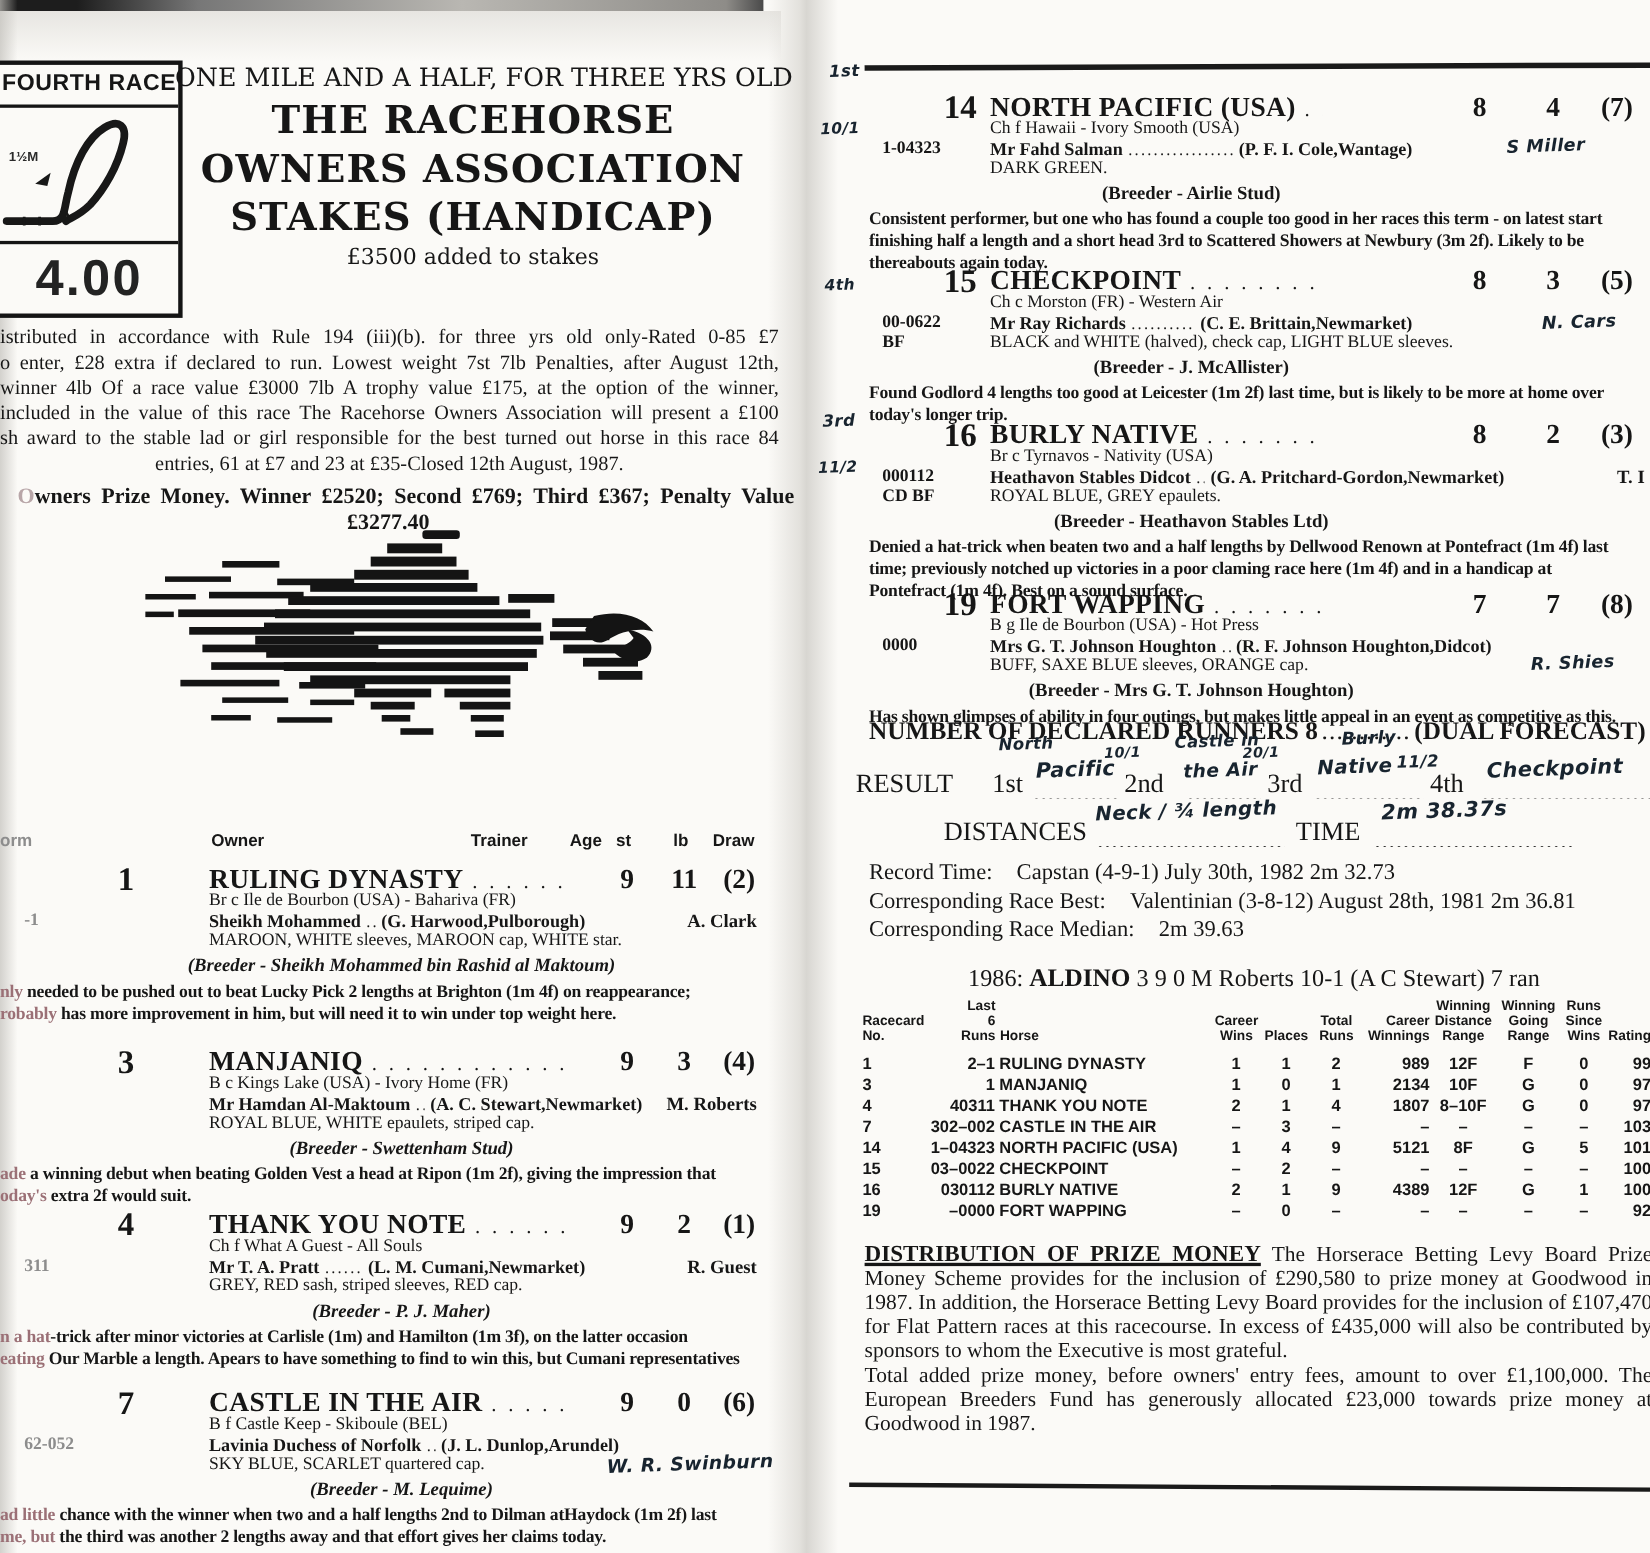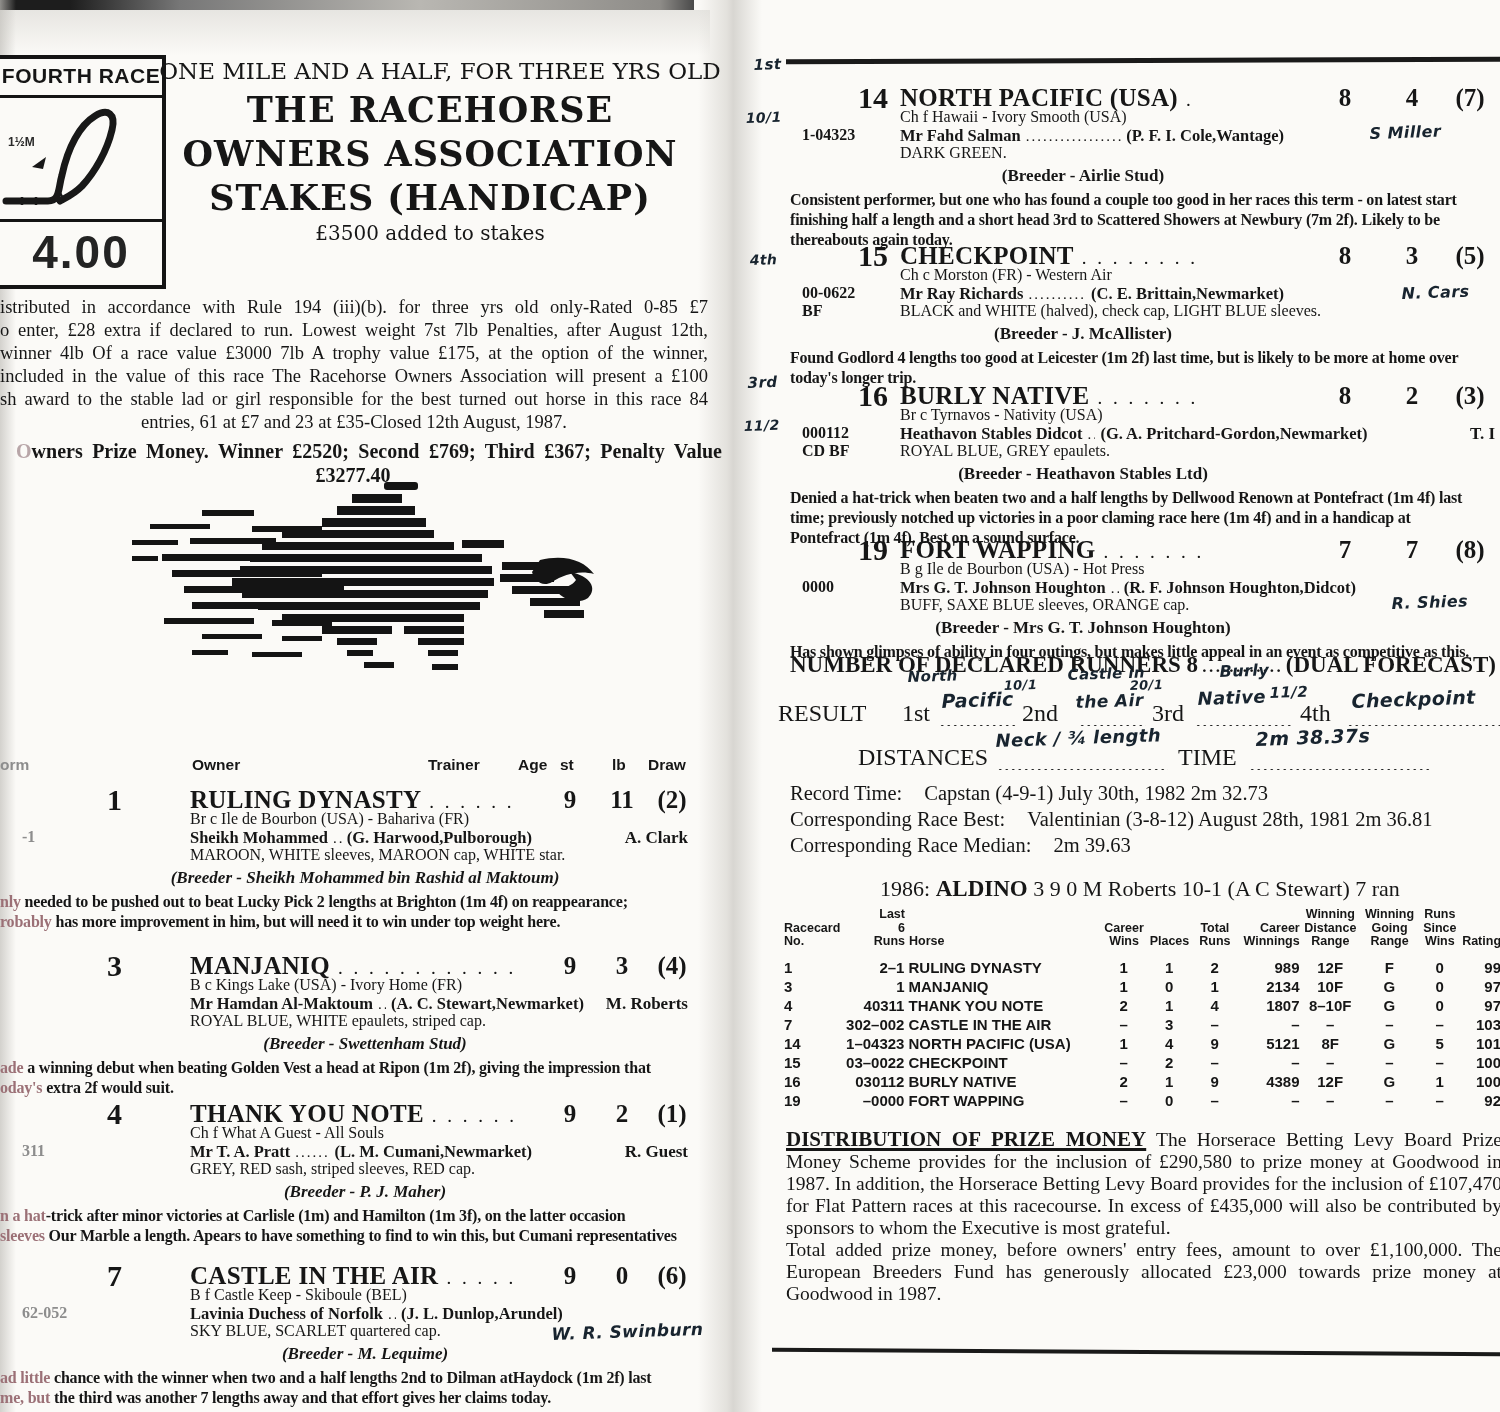--- a/index.html
+++ b/index.html
@@ -268,21 +268,21 @@
       <div class="ownline">
           <span class="own">Mr T. A. Pratt</span>
           <span class="odots"></span>
           <span class="trn">(L. M. Cumani,Newmarket)</span>
         </div>
       <div class="jockey">R. Guest</div>
       <div class="sub colours">GREY, RED sash, striped sleeves, RED cap.</div>
       <div class="breeder">(Breeder - P. J. Maher)</div>
       <div class="comments">
           <div class="cmt"><span class="dim">n a hat</span><span>-trick after minor victories at Carlisle (1m) and Hamilton (1m 3f), on the latter occasion</span></div>
-          <div class="cmt"><span class="dim">sleeves</span><span> Our Marble a length. Apears to have something to find to win this, but Cumani representatives</span></div>
+          <div class="cmt"><span class="dim">eating</span><span> Our Marble a length. Apears to have something to find to win this, but Cumani representatives</span></div>
         </div>
     </div>
 
     <div class="entry entryL" style="top:1262px">
       <div class="hnum">7</div>
       <div class="nameline">
           <span class="hname">CASTLE IN THE AIR</span>
           <span class="ldots"></span>
         </div>
       <div class="wt st">9</div>
@@ -292,21 +292,21 @@
       <div class="sub breeding">B f Castle Keep - Skiboule (BEL)</div>
       <div class="ownline">
           <span class="own">Lavinia Duchess of Norfolk</span>
           <span class="odots"></span>
           <span class="trn">(J. L. Dunlop,Arundel)</span>
         </div>
       <div class="sub colours">SKY BLUE, SCARLET quartered cap.</div>
       <div class="breeder">(Breeder - M. Lequime)</div>
       <div class="comments">
           <div class="cmt"><span class="dim">ad little</span><span> chance with the winner when two and a half lengths 2nd to Dilman atHaydock (1m 2f) last</span></div>
-          <div class="cmt"><span class="dim">me, but</span><span> the third was another 7 lengths away and that effort gives her claims today.</span></div>
+          <div class="cmt"><span class="dim">me, but</span><span> the third was another 2 lengths away and that effort gives her claims today.</span></div>
         </div>
     </div>
 
     <div class="hw" style="left:552px;top:1324px;font-size:17px">W. R. Swinburn</div>
   </div>
 
   <div class="abs" id="pageR" style="left:758px;top:0;width:742px;height:1412px;">
     <div class="abs rule" style="left:28px;top:58px;width:714px;height:5px;transform:rotate(-0.2deg)"></div>
 
     <div class="entry entryR" style="top:84px">
@@ -322,21 +322,21 @@
       <div class="sub breeding">Ch f Hawaii - Ivory Smooth (USA)</div>
       <div class="ownline">
           <span class="own">Mr Fahd Salman</span>
           <span class="odots"></span>
           <span class="trn">(P. F. I. Cole,Wantage)</span>
         </div>
       <div class="sub colours">DARK GREEN.</div>
       <div class="breeder">(Breeder - Airlie Stud)</div>
       <div class="comments">
           <div class="cmt"><span class="dim"></span><span>Consistent performer, but one who has found a couple too good in her races this term - on latest start</span></div>
-          <div class="cmt"><span class="dim"></span><span>finishing half a length and a short head 3rd to Scattered Showers at Newbury (7m 2f). Likely to be</span></div>
+          <div class="cmt"><span class="dim"></span><span>finishing half a length and a short head 3rd to Scattered Showers at Newbury (3m 2f). Likely to be</span></div>
           <div class="cmt"><span class="dim"></span><span>thereabouts again today.</span></div>
         </div>
     </div>
 
     <div class="entry entryR" style="top:242px">
       <div class="hnum">15</div>
       <div class="nameline">
           <span class="hname">CHECKPOINT</span>
           <span class="ldots"></span>
         </div>

